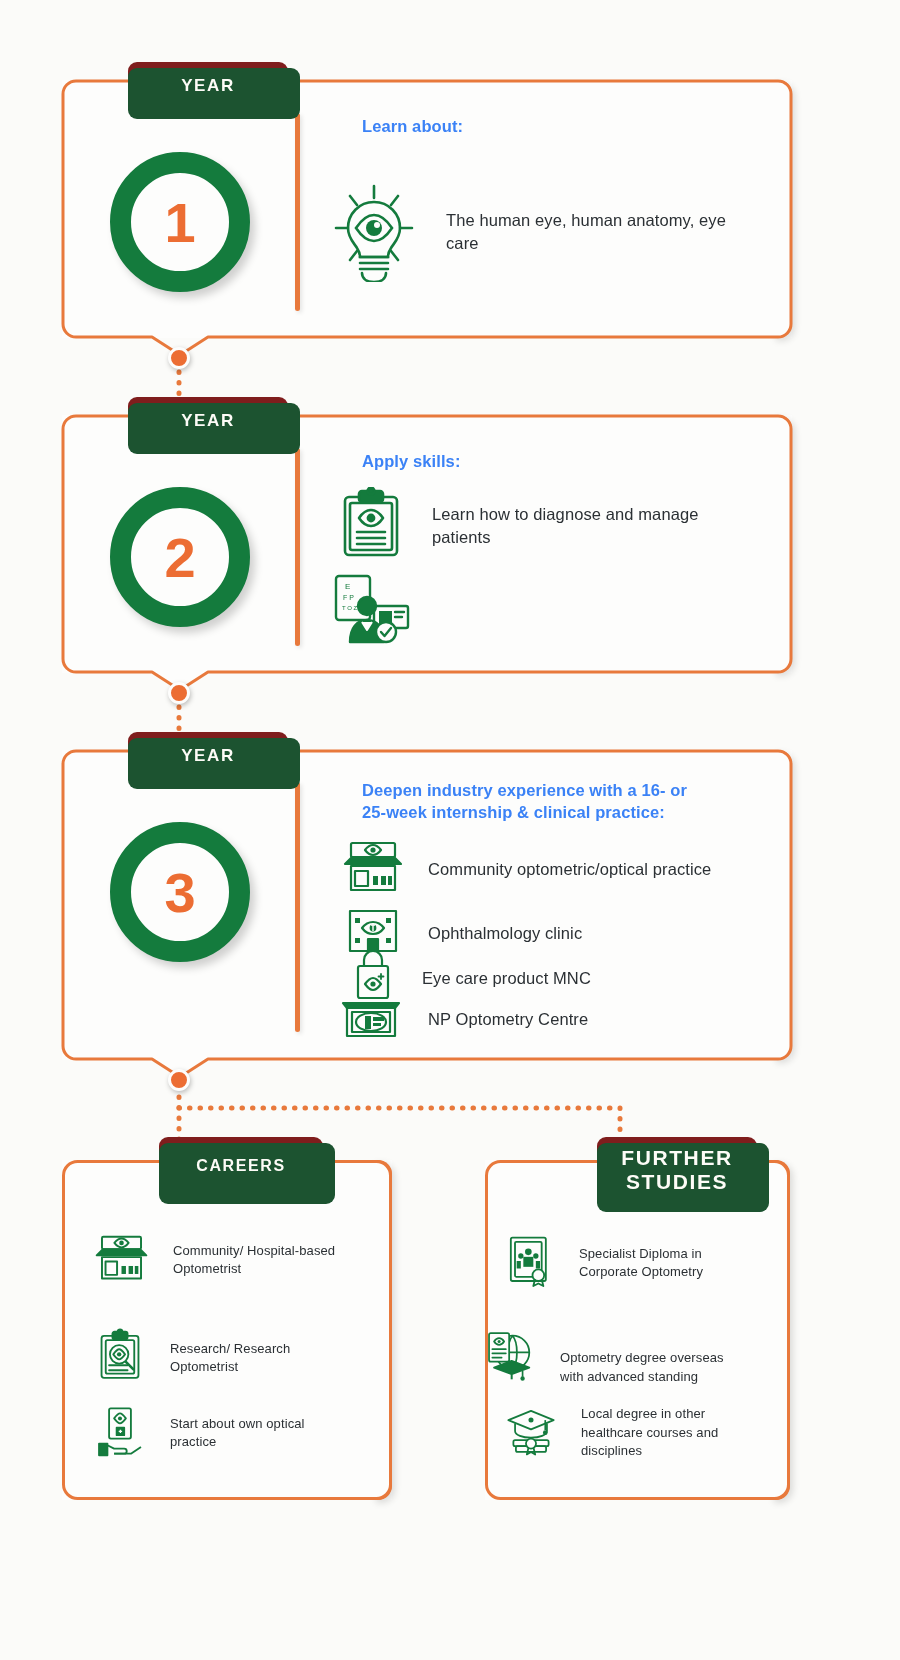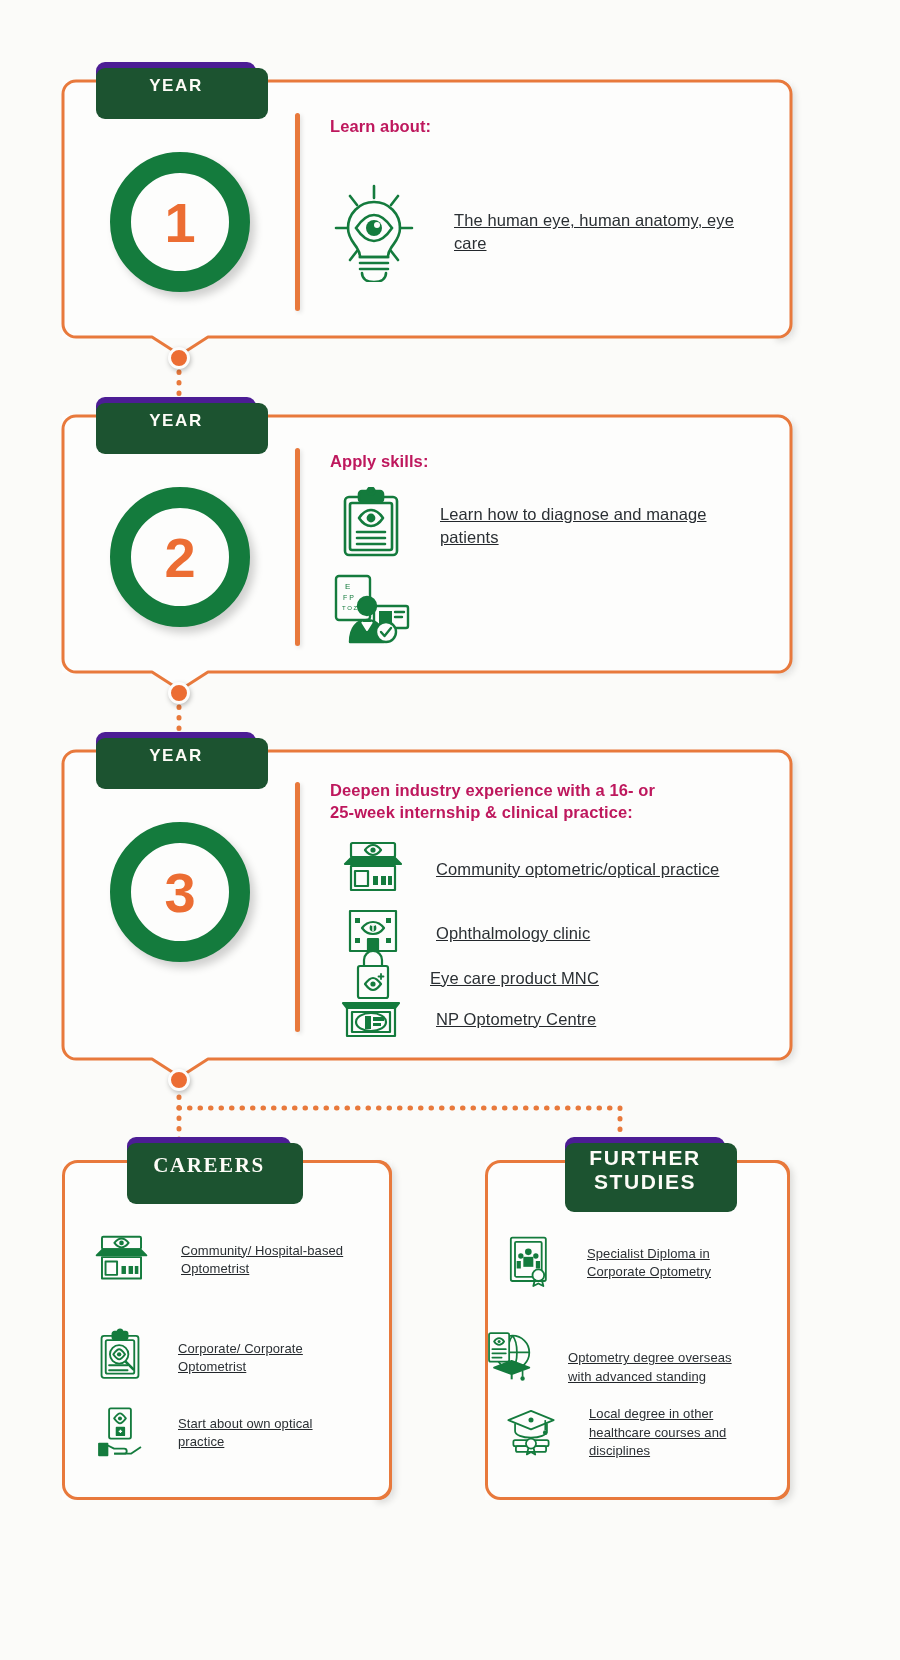--- a/index.html
+++ b/index.html
@@ -22,28 +22,29 @@
     position:absolute; top:0; right:0; bottom:0; width:19px;
     background:#e8793c;
     border-radius:0 14px 14px 0;
     box-shadow:3px 3px 7px rgba(0,0,0,.13);
   }
 
   
   .tab {
     position:absolute;
     display:flex; align-items:center; justify-content:center;
-    background:#4c1d95;
+    background:#7f1d1d;
     color:#fdfcf7;
     font-weight:bold;
     letter-spacing:1.6px;
     border-radius:9px;
     z-index:6;
     text-align:center;
     line-height:1.12;
+    margin-left:32px;
   }
   .tab .fold {
     position:absolute; left:0; top:6px; right:-12px; bottom:-9px;
     background:#1c5330;
     border-radius:9px;
     z-index:-1;
   }
   .tab .lbl { position:relative; z-index:2; }
 
   
@@ -63,26 +64,27 @@
     position:absolute;
     width:5px; border-radius:3px;
     background:#e8793c;
     box-shadow:2px 2px 4px rgba(0,0,0,.10);
   }
   .heading {
     position:absolute;
     font-weight:bold;
     font-size:16.5px;
     line-height:1.35;
-    color:#be185d;
+    color:#3b82f6;
     letter-spacing:.1px;
+    margin-left:32px;
   }
   .item {
     position:absolute;
-    display:flex; align-items:center; gap:32px;text-decoration:underline;
+    display:flex; align-items:center; gap:24px;
   }
   .item .ico { flex:0 0 auto; display:block; }
   .item .txt {
     font-size:16.5px; line-height:1.38; color:#2b3034;
     letter-spacing:.1px;
   }
   .bottom-item .txt { font-size:13px; line-height:1.42; }
 
   
   .dot {
@@ -286,21 +288,21 @@
     <path d="M179,1108 H620 V1160" stroke="#e8793c" stroke-width="5" stroke-linecap="round" fill="none" stroke-dasharray="0.5 10"></path>
   </svg>
 
   <div class="card" style="left:62px; top:1160px; width:330px; height:340px;">
     <div class="edge"></div>
     <svg width="330" height="340" style="position:absolute;left:0;top:0;overflow:visible">
       <rect x="1.5" y="1.5" width="327" height="337" rx="14" fill="#fdfdfc" stroke="#e8793c" stroke-width="3"></rect>
     </svg>
   </div>
 
-  <div class="tab" style="left:127px; top:1137px; width:164px; height:58px; font-size:21px;font-family:Liberation Serif, serif;">
+  <div class="tab" style="left:127px; top:1137px; width:164px; height:58px; font-size:16px;">
     <div class="fold"></div>
     <span class="lbl">CAREERS</span>
   </div>
 
   <div class="item bottom-item" style="left:94px; top:1233px; width:250px; align-items:center;">
     <span class="ico">
       <svg width="55" height="50" viewBox="0 0 62 56" fill="none" stroke="#147b3d" stroke-width="2.2" stroke-linejoin="round">
         <rect x="9" y="4" width="44" height="14" rx="1.5"></rect>
         <path d="M23 11 c3-4 5-5 8-5 s5 1 8 5 c-3 4-5 5-8 5 s-5-1-8-5Z"></path>
         <circle cx="31" cy="11" r="2.6" fill="#147b3d" stroke="none"></circle>
@@ -322,21 +324,21 @@
         <rect x="14" y="14" width="34" height="40" rx="2"></rect>
         <rect x="22" y="4" width="18" height="9" rx="2.5" fill="#147b3d" stroke="#147b3d"></rect>
         <circle cx="31" cy="4" r="2.8" fill="#147b3d" stroke="#147b3d"></circle>
         <path d="M18 44 h22 M18 50 h22" stroke-linecap="round"></path>
         <circle cx="30" cy="31" r="11" fill="#fdfdfc"></circle>
         <path d="M23 31 c3-4 5-6 7-6 s4 2 7 6 c-3 4-5 6-7 6 s-4-2-7-6Z"></path>
         <circle cx="30" cy="31" r="2.6" fill="#147b3d" stroke="none"></circle>
         <path d="M38 40 l9 9" stroke-width="3.2" stroke-linecap="round"></path>
       </svg>
     </span>
-    <span class="txt">Corporate/ Corporate Optometrist</span>
+    <span class="txt">Research/ Research Optometrist</span>
   </div>
 
   <div class="item bottom-item" style="left:94px; top:1403px; width:250px;">
     <span class="ico">
       <svg width="52" height="56" viewBox="0 0 62 66" fill="none" stroke="#147b3d" stroke-width="2.2" stroke-linejoin="round">
         <rect x="18" y="6" width="26" height="36" rx="2"></rect>
         <path d="M24 18 c3-4 5-6 7-6 s4 2 7 6 c-3 4-5 6-7 6 s-4-2-7-6Z"></path>
         <circle cx="31" cy="18" r="2.4" fill="#147b3d" stroke="none"></circle>
         <rect x="27" y="29" width="9" height="9" fill="#147b3d" stroke="#147b3d"></rect>
         <path d="M29.5 33.5 h4 M31.5 31.5 v4" stroke="#fdfdfc" stroke-width="1.6"></path>

